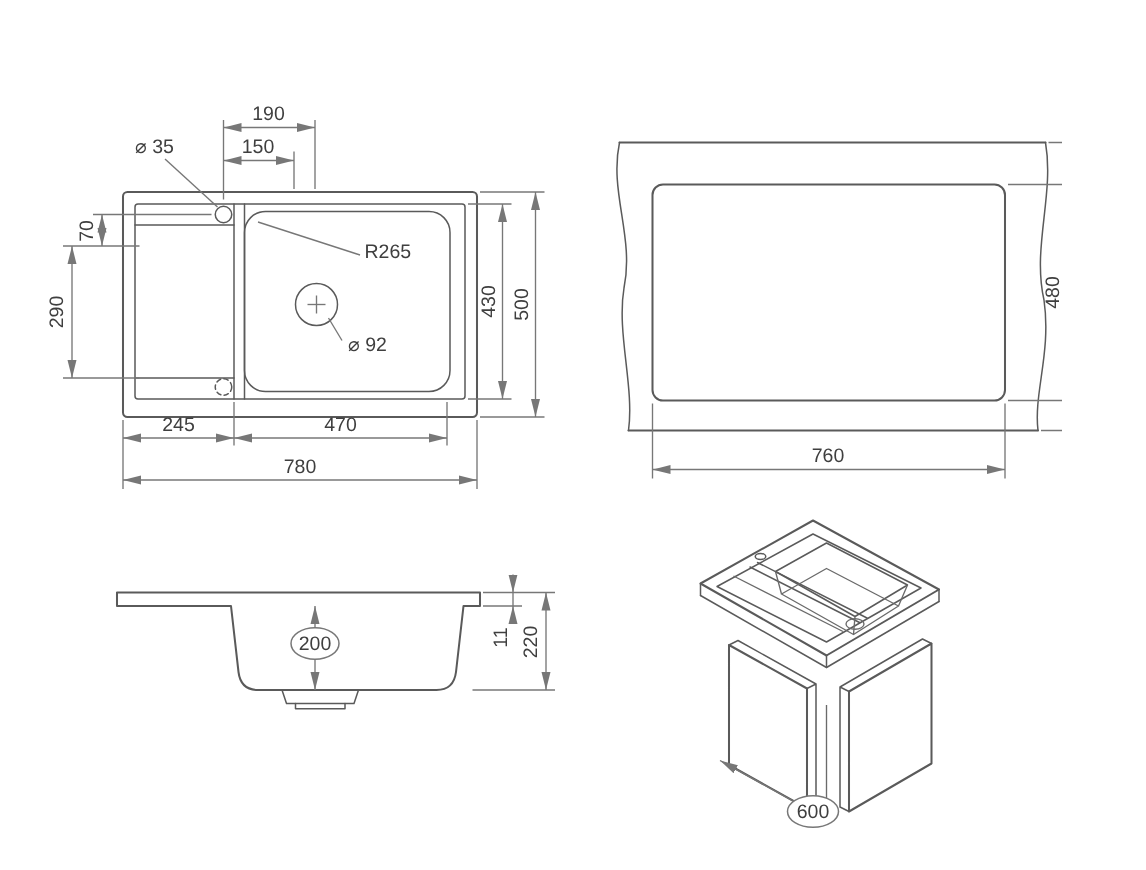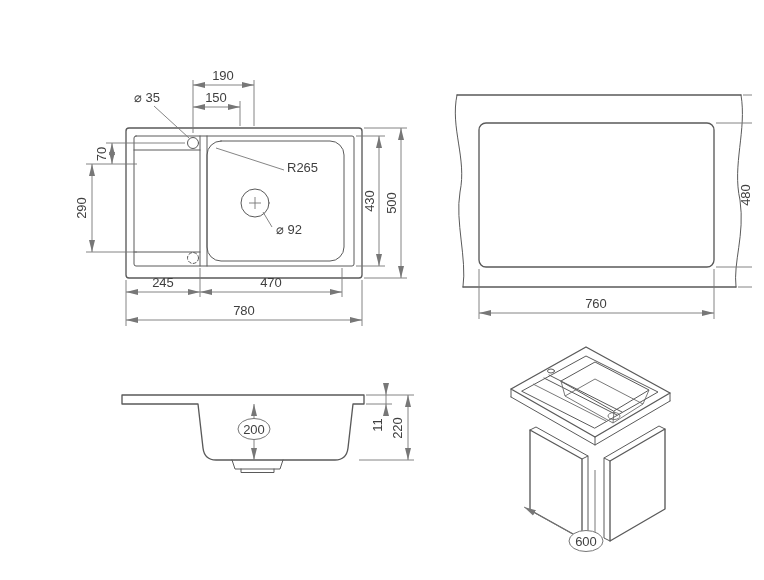--- a/index.html
+++ b/index.html
@@ -1,18 +1,18 @@
 <!DOCTYPE html>
 <html><head>
 <meta charset="utf-8">
 <style>
   html,body{margin:0;padding:0;background:#ffffff;}
   .sheet{
     width:708px;height:580px;background:#ffffff;position:relative;
-    font-family:"Liberation Sans",sans-serif;overflow:hidden;padding-left:44px;
+    font-family:"Liberation Sans",sans-serif;overflow:hidden;
   }
   svg{display:block;}
   .obj{fill:none;stroke:#5a5a5a;stroke-width:1.35;stroke-linejoin:round;stroke-linecap:round;}
   .thin{fill:none;stroke:#5a5a5a;stroke-width:1;stroke-linejoin:round;stroke-linecap:round;}
   .fine{fill:none;stroke:#6a6a6a;stroke-width:.9;stroke-linejoin:round;}
   .dim{fill:none;stroke:#777777;stroke-width:.9;}
   .bub{fill:#ffffff;stroke:#777777;stroke-width:1;}
   .lbl{fill:#3f3f3f;font-size:13px;font-family:"Liberation Sans",sans-serif;}
 </style>
 </head>

